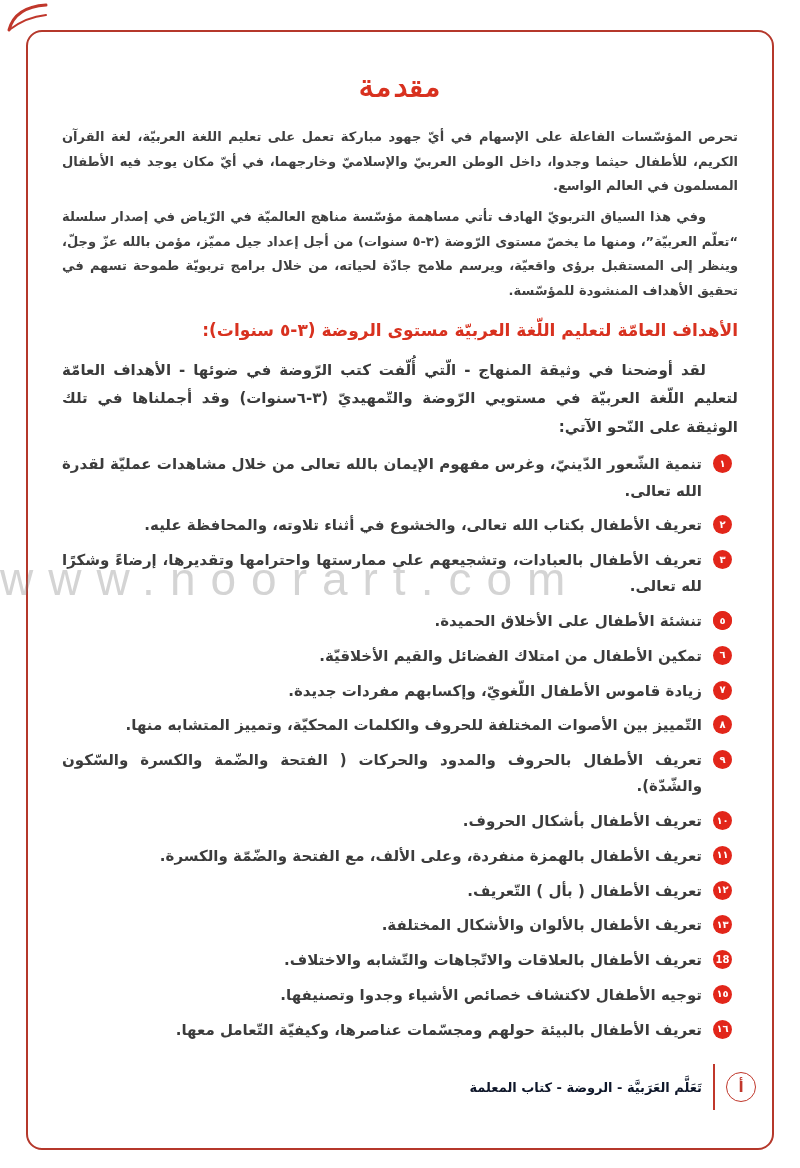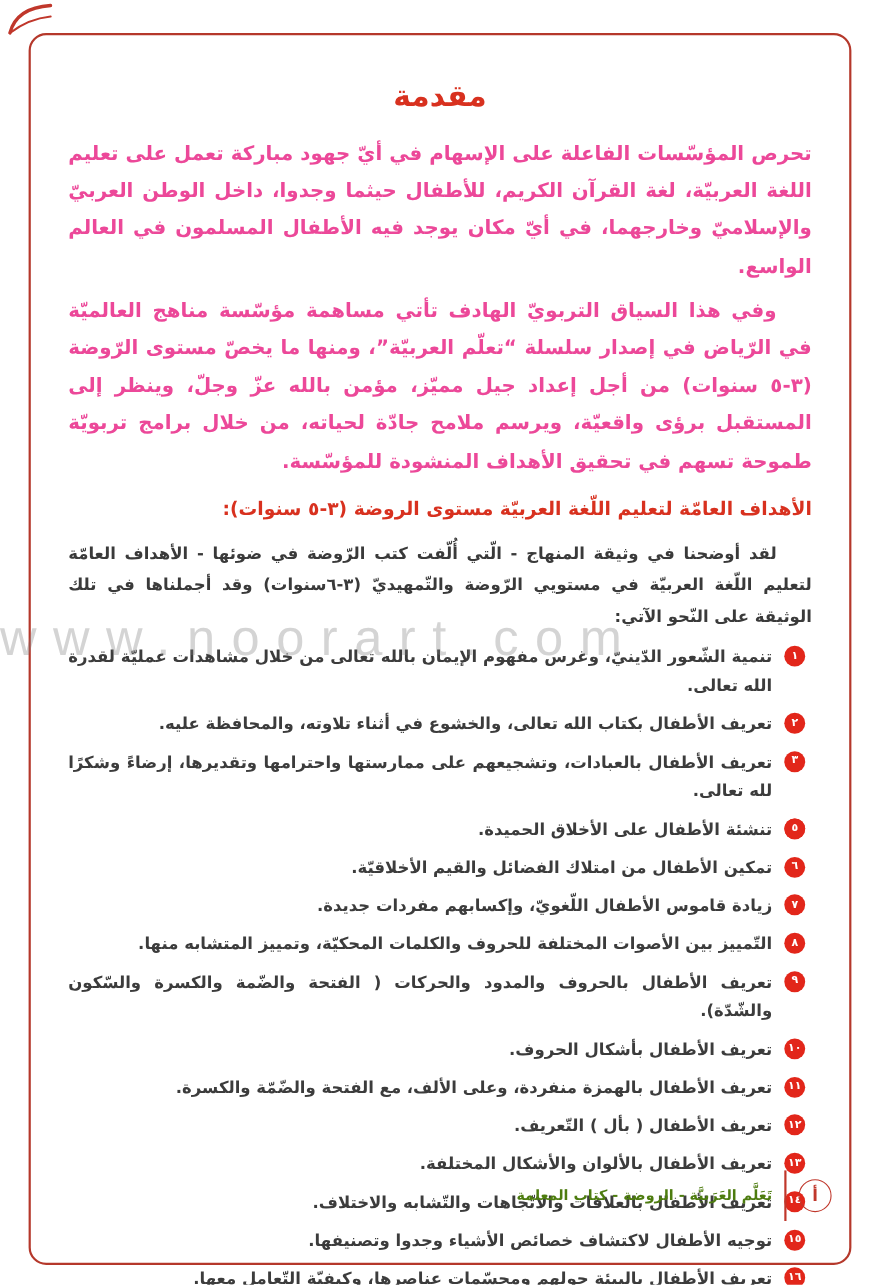--- a/index.html
+++ b/index.html
@@ -26,28 +26,29 @@
     direction:rtl;
     color:#3a3a3a;
   }
   .doc-title {
     text-align:center;
     color:#d8311f;
     font-size:27px;
     font-weight:bold;
     margin:0 0 20px 0;
     letter-spacing:1px;
+    font-family:Liberation Mono, monospace;
   }
   .para {
-    font-size:18px;
+    font-size:13px;
     font-weight:700;
     line-height:1.9;
     text-align:justify;
     margin:0 0 6px 0;
-    color:#ec4899;
+    color:#404040;
   }
   .para.indent { text-indent:32px; }
   .sec-heading {
     color:#d8311f;
     font-size:17px;
     font-weight:bold;
     margin:16px 0 8px 0;
   }
   .lead {
     font-size:15px;
@@ -119,21 +120,21 @@
     align-items:center;
     justify-content:center;
   }
   .footer-sep {
     width:2px; height:46px;
     background:#c0372b;
   }
   .footer-text {
     font-size:13px;
     font-weight:bold;
-    color:#4d7c0f;
+    color:#0f172a;
   }
 </style>
 </head>
 <body>
 
 <div class="frame"></div>
 
 <div class="corner-ornament">
   <svg width="42" height="30" viewBox="0 0 42 30">
     <path d="M3 28 Q 9 5 40 3" stroke="#c0372b" fill="none" stroke-width="3" stroke-linecap="round"></path>
@@ -198,21 +199,21 @@
     </li>
     <li>
       <span class="num-badge">١٢</span>
       <span>تعريف الأطفال ( بأل ) التّعريف.</span>
     </li>
     <li>
       <span class="num-badge">١٣</span>
       <span>تعريف الأطفال بالألوان والأشكال المختلفة.</span>
     </li>
     <li>
-      <span class="num-badge">١٤</span>
+      <span class="num-badge">18</span>
       <span>تعريف الأطفال بالعلاقات والاتّجاهات والتّشابه والاختلاف.</span>
     </li>
     <li>
       <span class="num-badge">١٥</span>
       <span>توجيه الأطفال لاكتشاف خصائص الأشياء وجدوا وتصنيفها.</span>
     </li>
     <li>
       <span class="num-badge">١٦</span>
       <span>تعريف الأطفال بالبيئة حولهم ومجسّمات عناصرها، وكيفيّة التّعامل معها.</span>
     </li>

